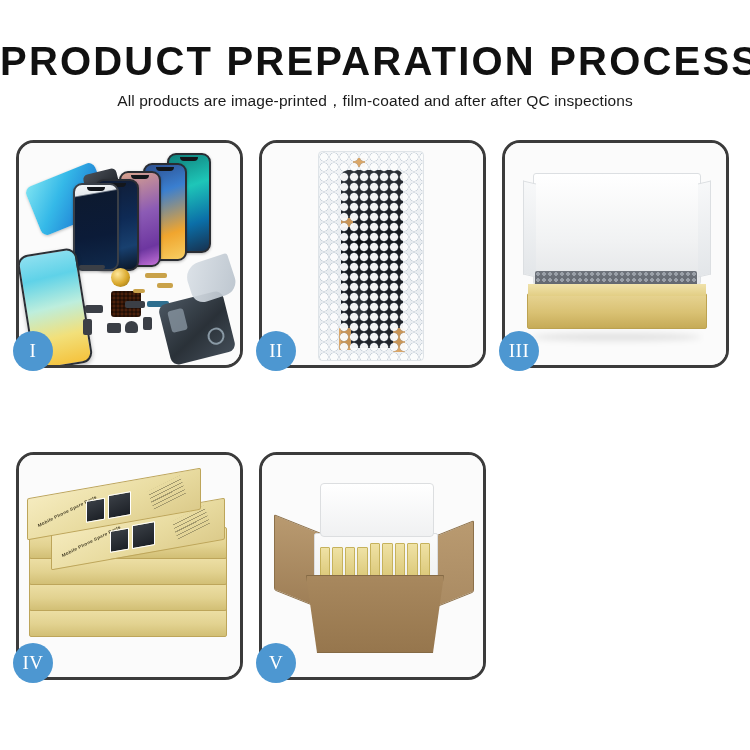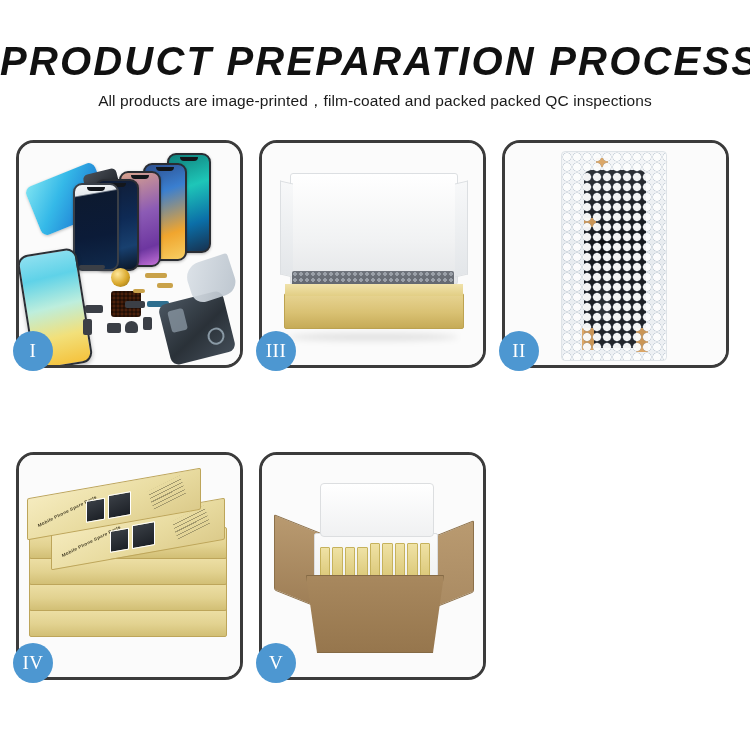--- a/index.html
+++ b/index.html
@@ -8,21 +8,21 @@
     background:#ffffff;
     font-family:"Liberation Sans","DejaVu Sans",sans-serif;
     overflow:hidden;
   }
   .page{position:relative;width:750px;height:750px;}
 
   
   .header{position:absolute;left:0;top:38px;width:750px;text-align:center;}
   .title{
     font-size:40px;font-weight:700;letter-spacing:2.2px;color:#111111;
-    line-height:46px;white-space:nowrap;font-style:italic;
+    line-height:46px;white-space:nowrap;
   }
   .subtitle{
     margin-top:7px;font-size:15.5px;font-weight:400;color:#1b1b1b;
     letter-spacing:.1px;white-space:nowrap;
   }
 
   
   .grid{
     position:absolute;left:16px;top:140px;width:722px;
     display:grid;grid-template-columns:repeat(3,227px);
@@ -260,21 +260,21 @@
     height:8px;border-radius:50%;background:rgba(0,0,0,.10);filter:blur(3px);
   }
 </style>
 </head>
 <body>
 
 <div class="page">
 
   <div class="header">
     <div class="title">PRODUCT PREPARATION PROCESS</div>
-    <div class="subtitle">All products are image-printed，film-coated and packed packed QC inspections</div>
+    <div class="subtitle">All products are image-printed，film-coated and after after QC inspections</div>
   </div>
 
   <div class="grid">
 
     <div class="panel p1">
       <div class="stage">
         <div class="film"></div>
 
         <div class="fan">
           <div class="ph a">
@@ -314,42 +314,42 @@
         </div>
 
         <div class="backplate"></div>
         <div class="tweez"></div>
       </div>
       <div class="badge">I</div>
     </div>
 
     <div class="panel">
       <div class="stage">
-        <div class="box3">
-          <div class="lid3"></div>
-          <div class="foam3"></div>
-          <div class="tray3"></div>
-        </div>
-        <div class="shadow" style="bottom:24px;width:170px;"></div>
-      </div>
-      <div class="badge">III</div>
-    </div>
-
-    <div class="panel">
-      <div class="stage">
         <div class="bag">
           <div class="screen2"></div>
           <div class="tape" style="left:34px;top:6px;"></div>
           <div class="tape" style="left:22px;top:66px;"></div>
           <div class="tape" style="left:20px;bottom:10px;height:22px;"></div>
           <div class="tape" style="right:18px;bottom:8px;height:24px;"></div>
           <div class="bubbles"></div>
         </div>
       </div>
       <div class="badge">II</div>
+    </div>
+
+    <div class="panel">
+      <div class="stage">
+        <div class="box3">
+          <div class="lid3"></div>
+          <div class="foam3"></div>
+          <div class="tray3"></div>
+        </div>
+        <div class="shadow" style="bottom:24px;width:170px;"></div>
+      </div>
+      <div class="badge">III</div>
     </div>
 
     <div class="panel">
       <div class="stage">
         <div class="stack">
 
           <div class="sbox" style="left:2px;top:126px;width:196px;height:30px;"></div>
           <div class="sbox" style="left:2px;top:100px;width:196px;height:30px;"></div>
           <div class="sbox" style="left:2px;top:74px;width:196px;height:30px;"></div>
           <div class="sbox" style="left:2px;top:48px;width:196px;height:30px;"></div>

